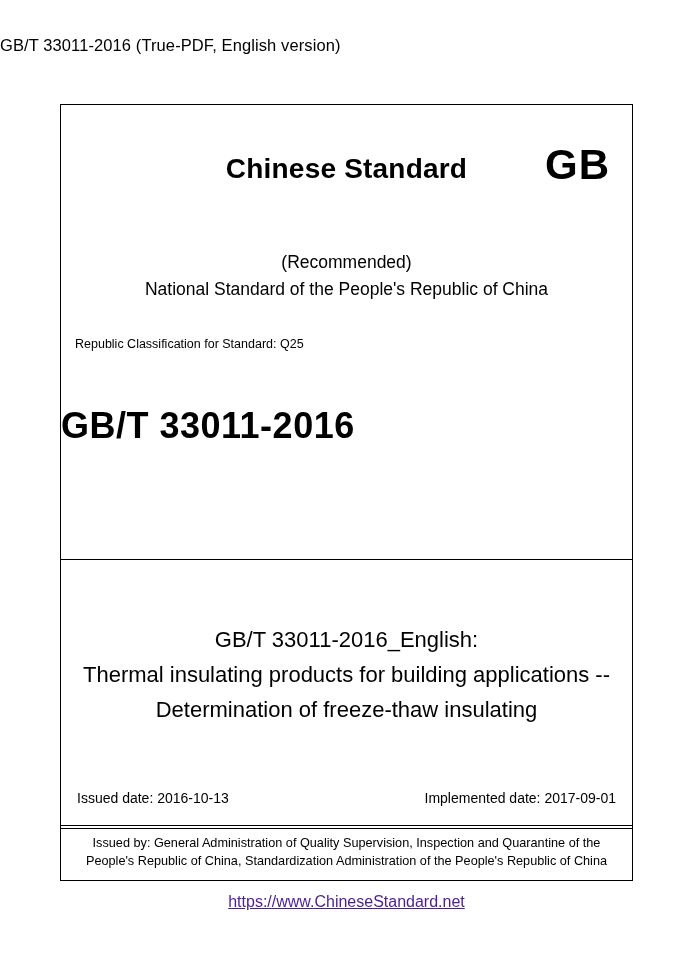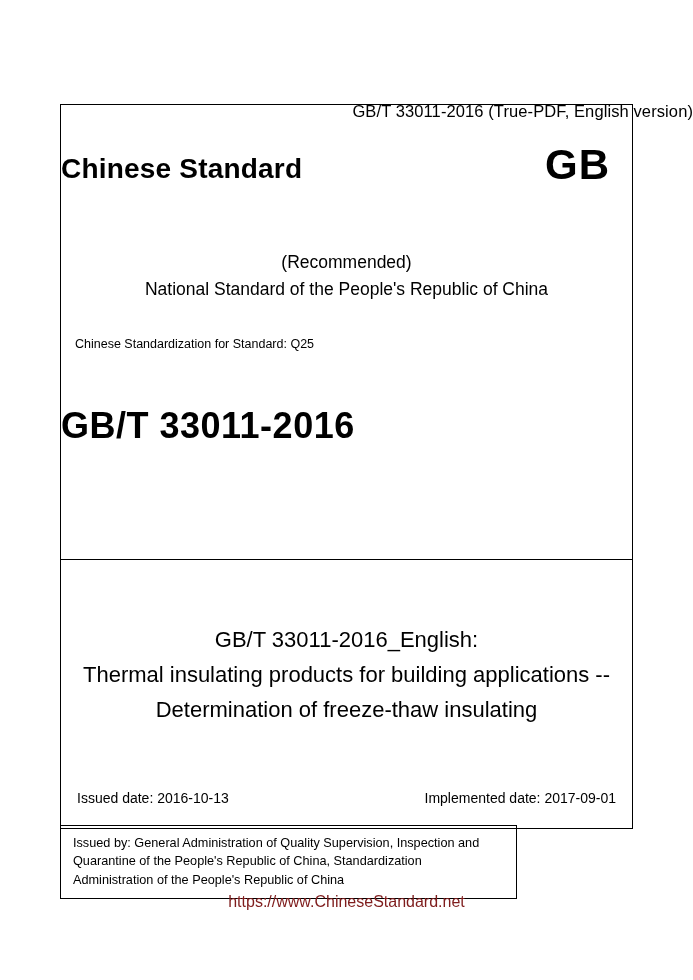--- a/index.html
+++ b/index.html
@@ -15,23 +15,23 @@
     position: relative;
     overflow: hidden;
   }
   .page {
     width: 693px;
     height: 980px;
     position: relative;
     box-sizing: border-box;
   }
   .header-line {
-    text-align: right;
+    text-align: left;
     font-size: 16.5px;
-    padding-top: 102px;
+    padding-top: 36px;
     letter-spacing: 0.1px;
   }
 
   
   .main-box {
     position: absolute;
     left: 60px;
     top: 104px;
     width: 573px;
     border: 1.5px solid #000;
@@ -43,20 +43,21 @@
     box-sizing: border-box;
     height: 455px;
     position: relative;
   }
 
   .chinese-standard-title {
     position: absolute;
     left: 0;
     right: 0;
     top: 48px;
+    text-align: center;
     font-size: 28px;
     font-weight: bold;
     letter-spacing: 0.2px;
   }
   .gb-logo {
     position: absolute;
     right: 22px;
     top: 36px;
     font-size: 42px;
     font-weight: bold;
@@ -115,59 +116,61 @@
     font-size: 14px;
     display: flex;
     justify-content: space-between;
   }
 
   
   .issuer-box {
     position: absolute;
     left: 60px;
     top: 825px;
-    width: 457px;
+    width: 573px;
     border: 1.5px solid #000;
     box-sizing: border-box;
     padding: 8px 12px 9px 12px;
+    text-align: center;
     font-size: 12.7px;
     line-height: 1.45;
   }
 
   .website {
     position: absolute;
     left: 0;
     right: 0;
     top: 893px;
     text-align: center;
     font-size: 16px;
   }
   .website a, .website span.link {
-    color: #7f1d1d;
+    color: #4c1d95;
+    text-decoration: underline;
   }
 </style>
 </head>
 <body>
 
 <div class="page">
 
   <div class="header-line">GB/T 33011-2016 (True-PDF, English version)</div>
 
   <div class="main-box">
 
     <div class="upper-section">
       <div class="chinese-standard-title">Chinese Standard</div>
       <div class="gb-logo">GB</div>
 
       <div class="national-standard">
         <div>(Recommended)</div>
         <div>National Standard of the People's Republic of China</div>
       </div>
 
-      <div class="classification">Chinese Standardization for Standard: Q25</div>
+      <div class="classification">Republic Classification for Standard: Q25</div>
 
       <div class="std-number">GB/T 33011-2016</div>
     </div>
 
     <div class="lower-section">
       <div class="title-block">
         <div>GB/T 33011-2016_English:</div>
         <div>Thermal insulating products for building applications --</div>
         <div>Determination of freeze-thaw insulating</div>
       </div>

